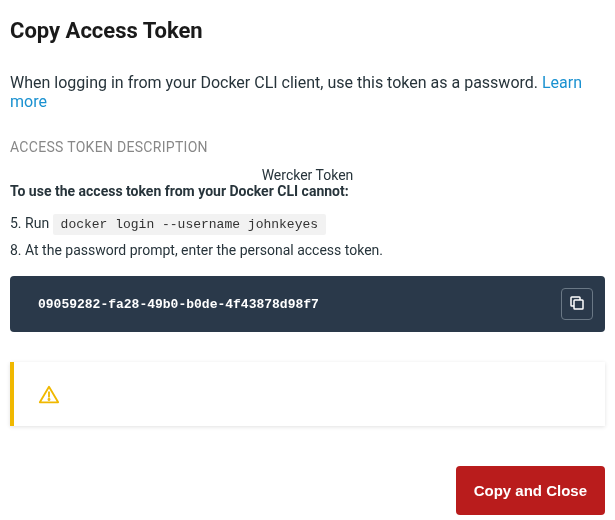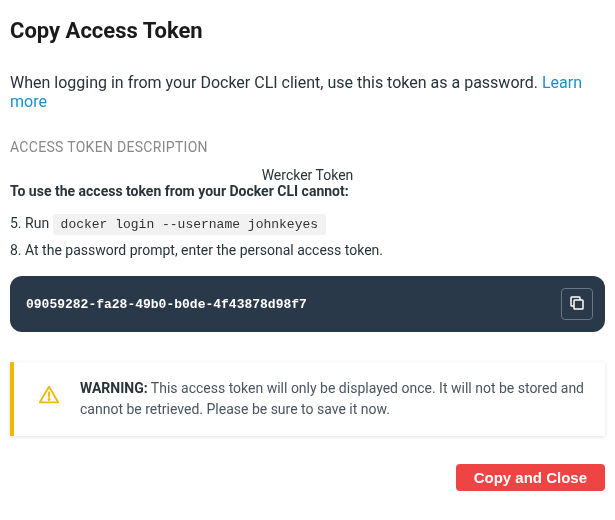--- a/index.html
+++ b/index.html
@@ -59,22 +59,22 @@
       padding: 3px 8px;
       border-radius: 2px;
       font-size: 13px;
       color: #333;
     }
     .token-box {
       display: flex;
       align-items: center;
       background: #2a394a;
       color: #fff;
-      padding: 12px 12px 12px 16px;
-      border-radius: 12px;
+      padding: 12px 12px 12px 28px;
+      border-radius: 4px;
       margin-top: 18px;
       margin-bottom: 30px;
       justify-content: flex-end;
     }
     .token-value {
       flex: 1;
       font-family: "SFMono-Regular", Consolas, "Liberation Mono", Menlo, monospace;
       font-size: 13px;
       font-weight: 700;
       color: #fff;
@@ -121,28 +121,29 @@
     }
     .warning-text strong {
       color: #27343b;
       font-weight: 700;
     }
     .footer {
       display: flex;
       justify-content: flex-end;
     }
     .primary-btn {
-      background: #ef4444;
+      background: #b91c1c;
       color: #fff;
       font-size: 15px;
       font-weight: 700;
       border: none;
       border-radius: 4px;
-      padding: 5px 18px;
+      padding: 16px 18px;
       cursor: pointer;
+      margin-top: 12px;
     }
   </style>
 </head>
 <body>
 
 <h1 class="title">Copy Access Token</h1>
 
 <p class="subtitle">
   <span>When logging in from your Docker CLI client, use this token as a password. </span><a class="link">Learn more</a>
 </p>
@@ -171,20 +172,17 @@
 </div>
 
 <div class="warning-box">
   <div class="warning-icon-wrap">
     <svg viewBox="0 0 24 24" fill="none" stroke="#f0b800" stroke-width="2" stroke-linejoin="round" stroke-linecap="round">
       <path d="M12 3 L22 20 H2 Z"></path>
       <line x1="12" y1="9" x2="12" y2="14"></line>
       <circle cx="12" cy="17" r="0.6" fill="#f0b800"></circle>
     </svg>
   </div>
-  <div class="warning-text">
-    <strong>WARNING:</strong><span> This access token will only be displayed once. It will not be stored and cannot be retrieved. Please be sure to save it now.</span>
-  </div>
 </div>
 
 <div class="footer">
   <button class="primary-btn">Copy and Close</button>
 </div>
 
 </body></html>

